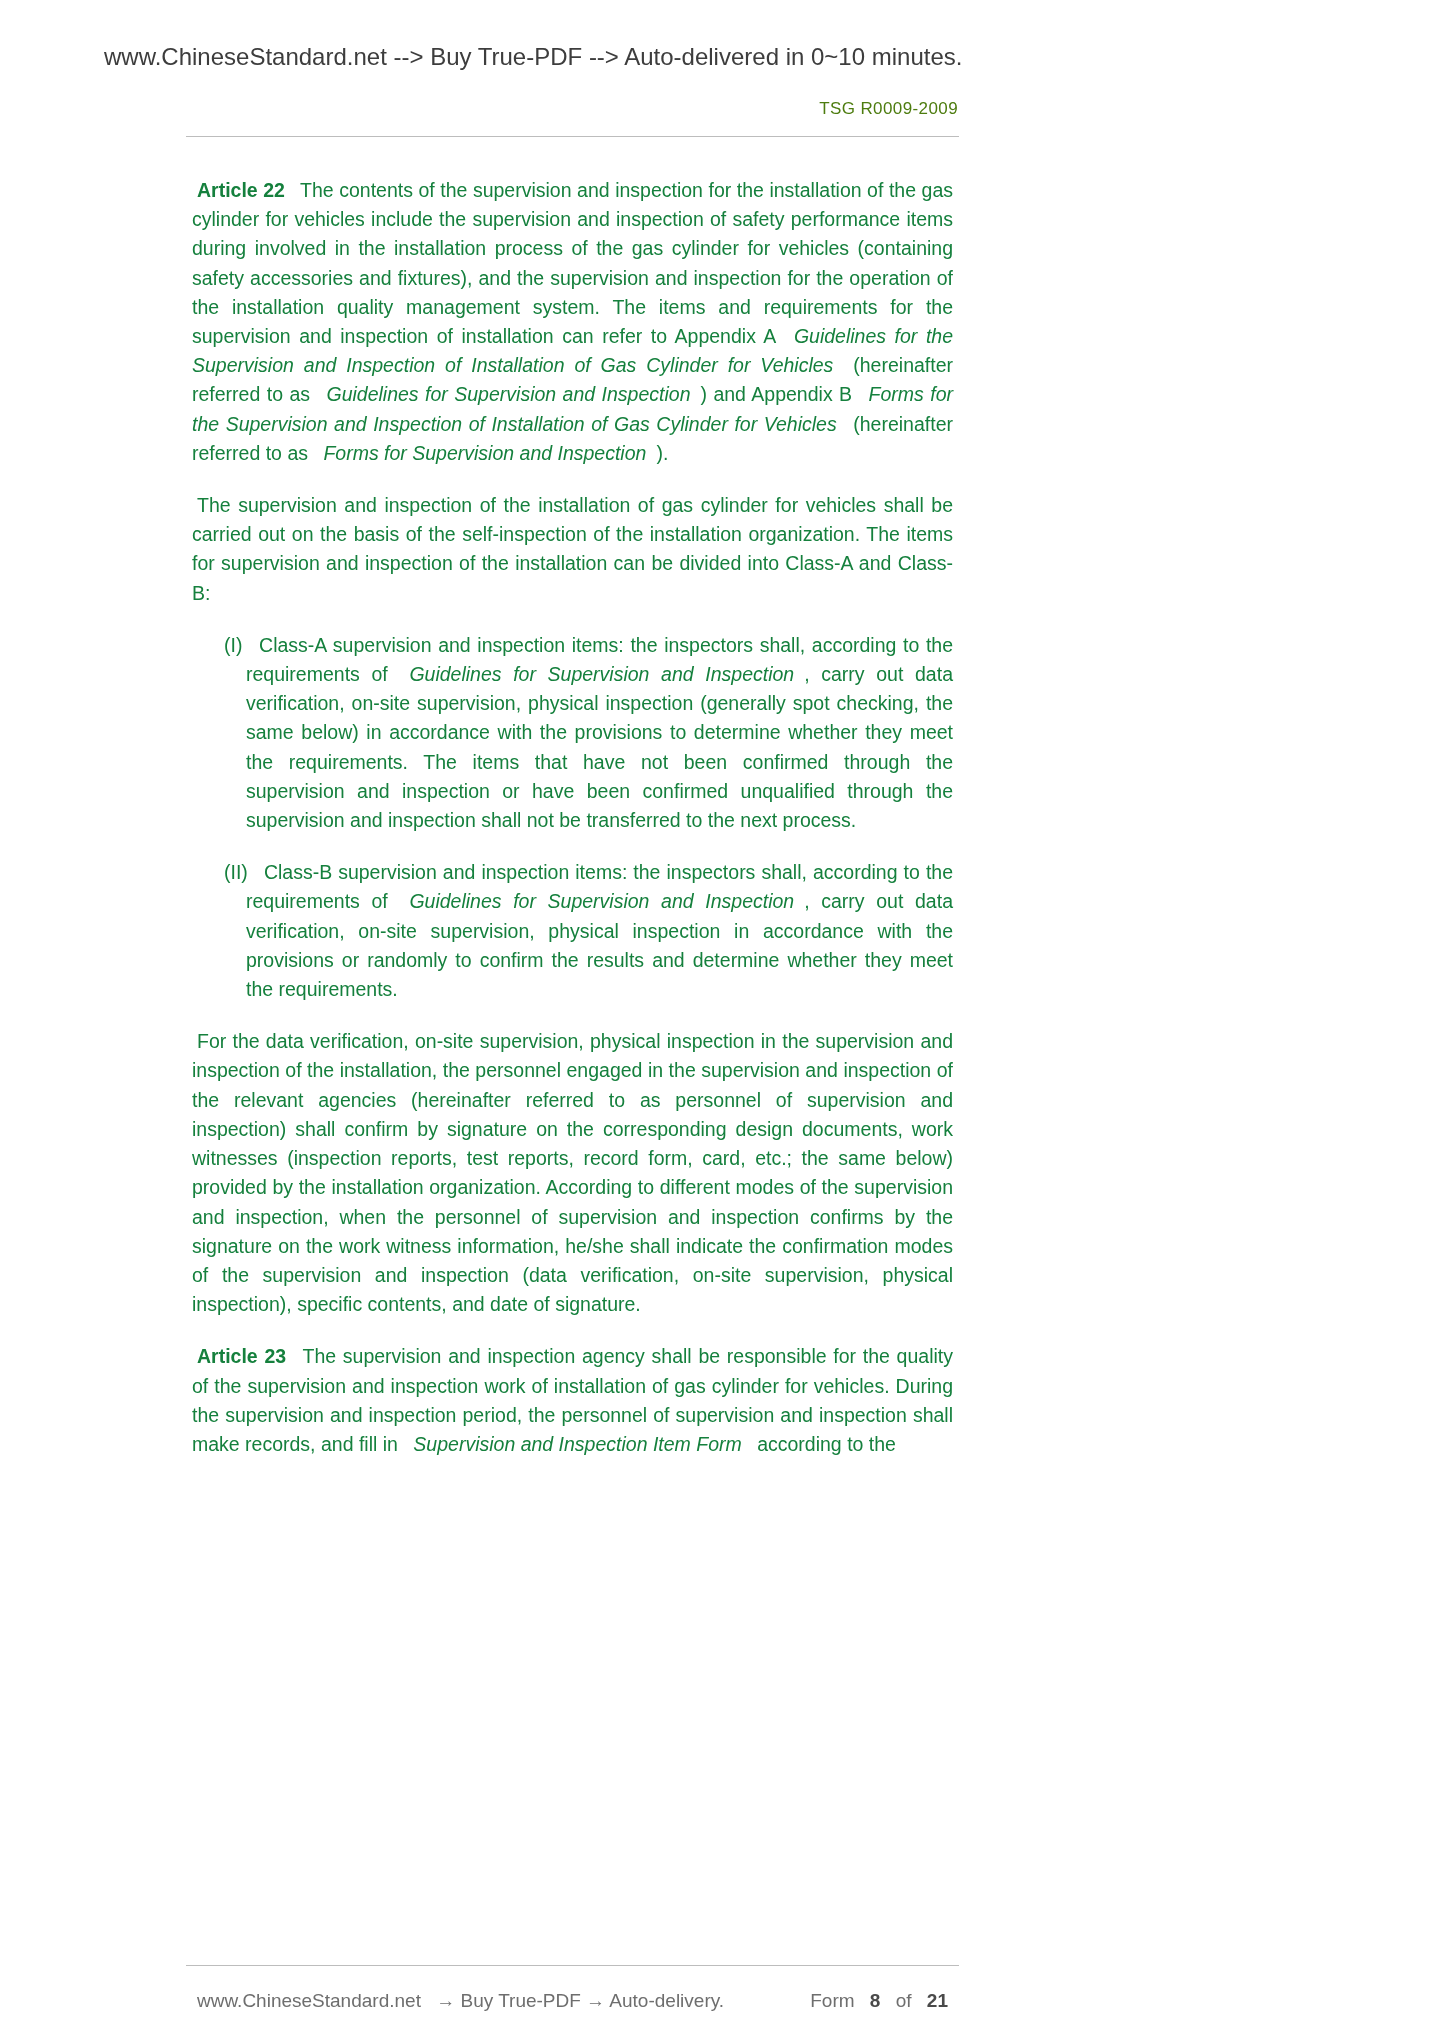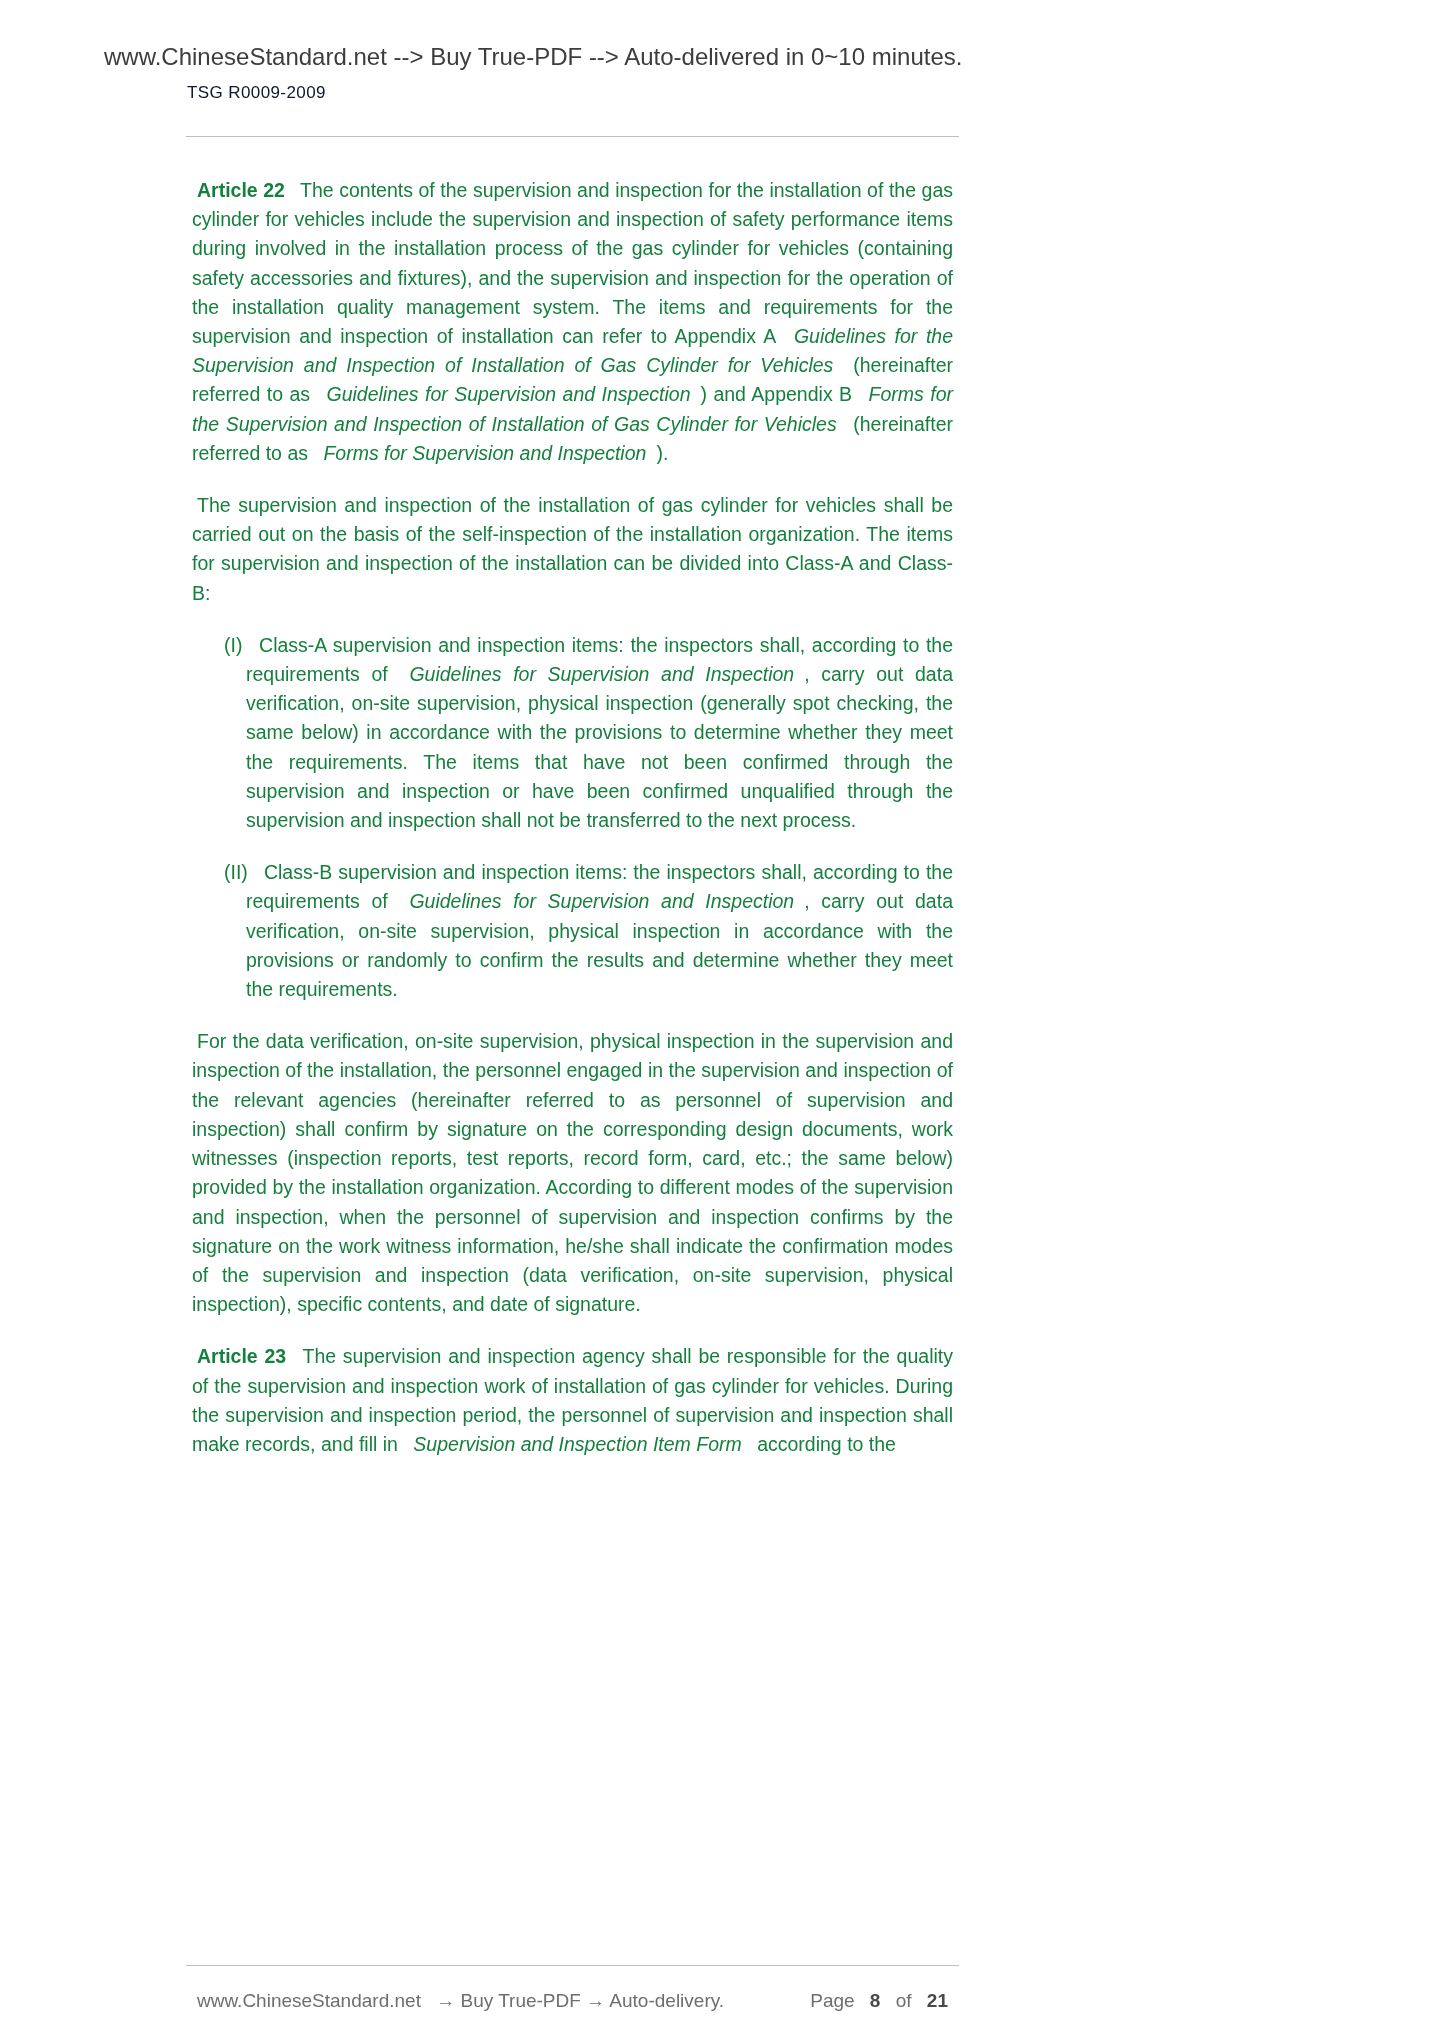--- a/index.html
+++ b/index.html
@@ -19,25 +19,25 @@
     left: 85px;
     top: 24px;
     font-size: 24px;
     color: #3d3d3d;
     white-space: nowrap;
   }
 
   .doc-number {
     position: absolute;
     left: 168px;
-    top: 64px;
+    top: 80px;
     width: 773px;
-    text-align: left;
+    text-align: right;
     font-size: 17px;
-    color: #0f172a;
+    color: #4d7c0f;
     letter-spacing: 0.4px;
   }
 
   .rule {
     position: absolute;
     left: 168px;
     width: 773px;
     border: none;
     border-top: 1px solid #bdbdbd;
     height: 0;
@@ -100,16 +100,16 @@
       <div class="para list-para"><span>(I) </span><span>Class-A supervision and inspection items: the inspectors shall, according to the requirements of </span><span class="i">Guidelines for Supervision and Inspection</span><span>, carry out data verification, on-site supervision, physical inspection (generally spot checking, the same below) in accordance with the provisions to determine whether they meet the requirements. The items that have not been confirmed through the supervision and inspection or have been confirmed unqualified through the supervision and inspection shall not be transferred to the next process.</span></div>
       <div class="para list-para"><span>(II) </span><span>Class-B supervision and inspection items: the inspectors shall, according to the requirements of </span><span class="i">Guidelines for Supervision and Inspection</span><span>, carry out data verification, on-site supervision, physical inspection in accordance with the provisions or randomly to confirm the results and determine whether they meet the requirements.</span></div>
       <div class="para"><span>For the data verification, on-site supervision, physical inspection in the supervision and inspection of the installation, the personnel engaged in the supervision and inspection of the relevant agencies (hereinafter referred to as personnel of supervision and inspection) shall confirm by signature on the corresponding design documents, work witnesses (inspection reports, test reports, record form, card, etc.; the same below) provided by the installation organization. According to different modes of the supervision and inspection, when the personnel of supervision and inspection confirms by the signature on the work witness information, he/she shall indicate the confirmation modes of the supervision and inspection (data verification, on-site supervision, physical inspection), specific contents, and date of signature.</span></div>
       <div class="para"><span class="b">Article 23</span><span> The supervision and inspection agency shall be responsible for the quality of the supervision and inspection work of installation of gas cylinder for vehicles. During the supervision and inspection period, the personnel of supervision and inspection shall make records, and fill in </span><span class="i">Supervision and Inspection Item Form</span><span> according to the</span></div>
     </div>
 
   <hr class="rule bottom-rule">
 
   <div class="footer">
     <div class="footer-left"><span class="footer-site">www.ChineseStandard.net</span><span> → Buy True-PDF → Auto-delivery.</span></div>
-    <div class="footer-right"><span>Page</span>&nbsp;<span class="num">8</span>&nbsp;<span>of</span>&nbsp;<span class="num">21</span></div>
+    <div class="footer-right"><span>Form</span>&nbsp;<span class="num">8</span>&nbsp;<span>of</span>&nbsp;<span class="num">21</span></div>
   </div>
 
 </div>
 
 </body></html>

